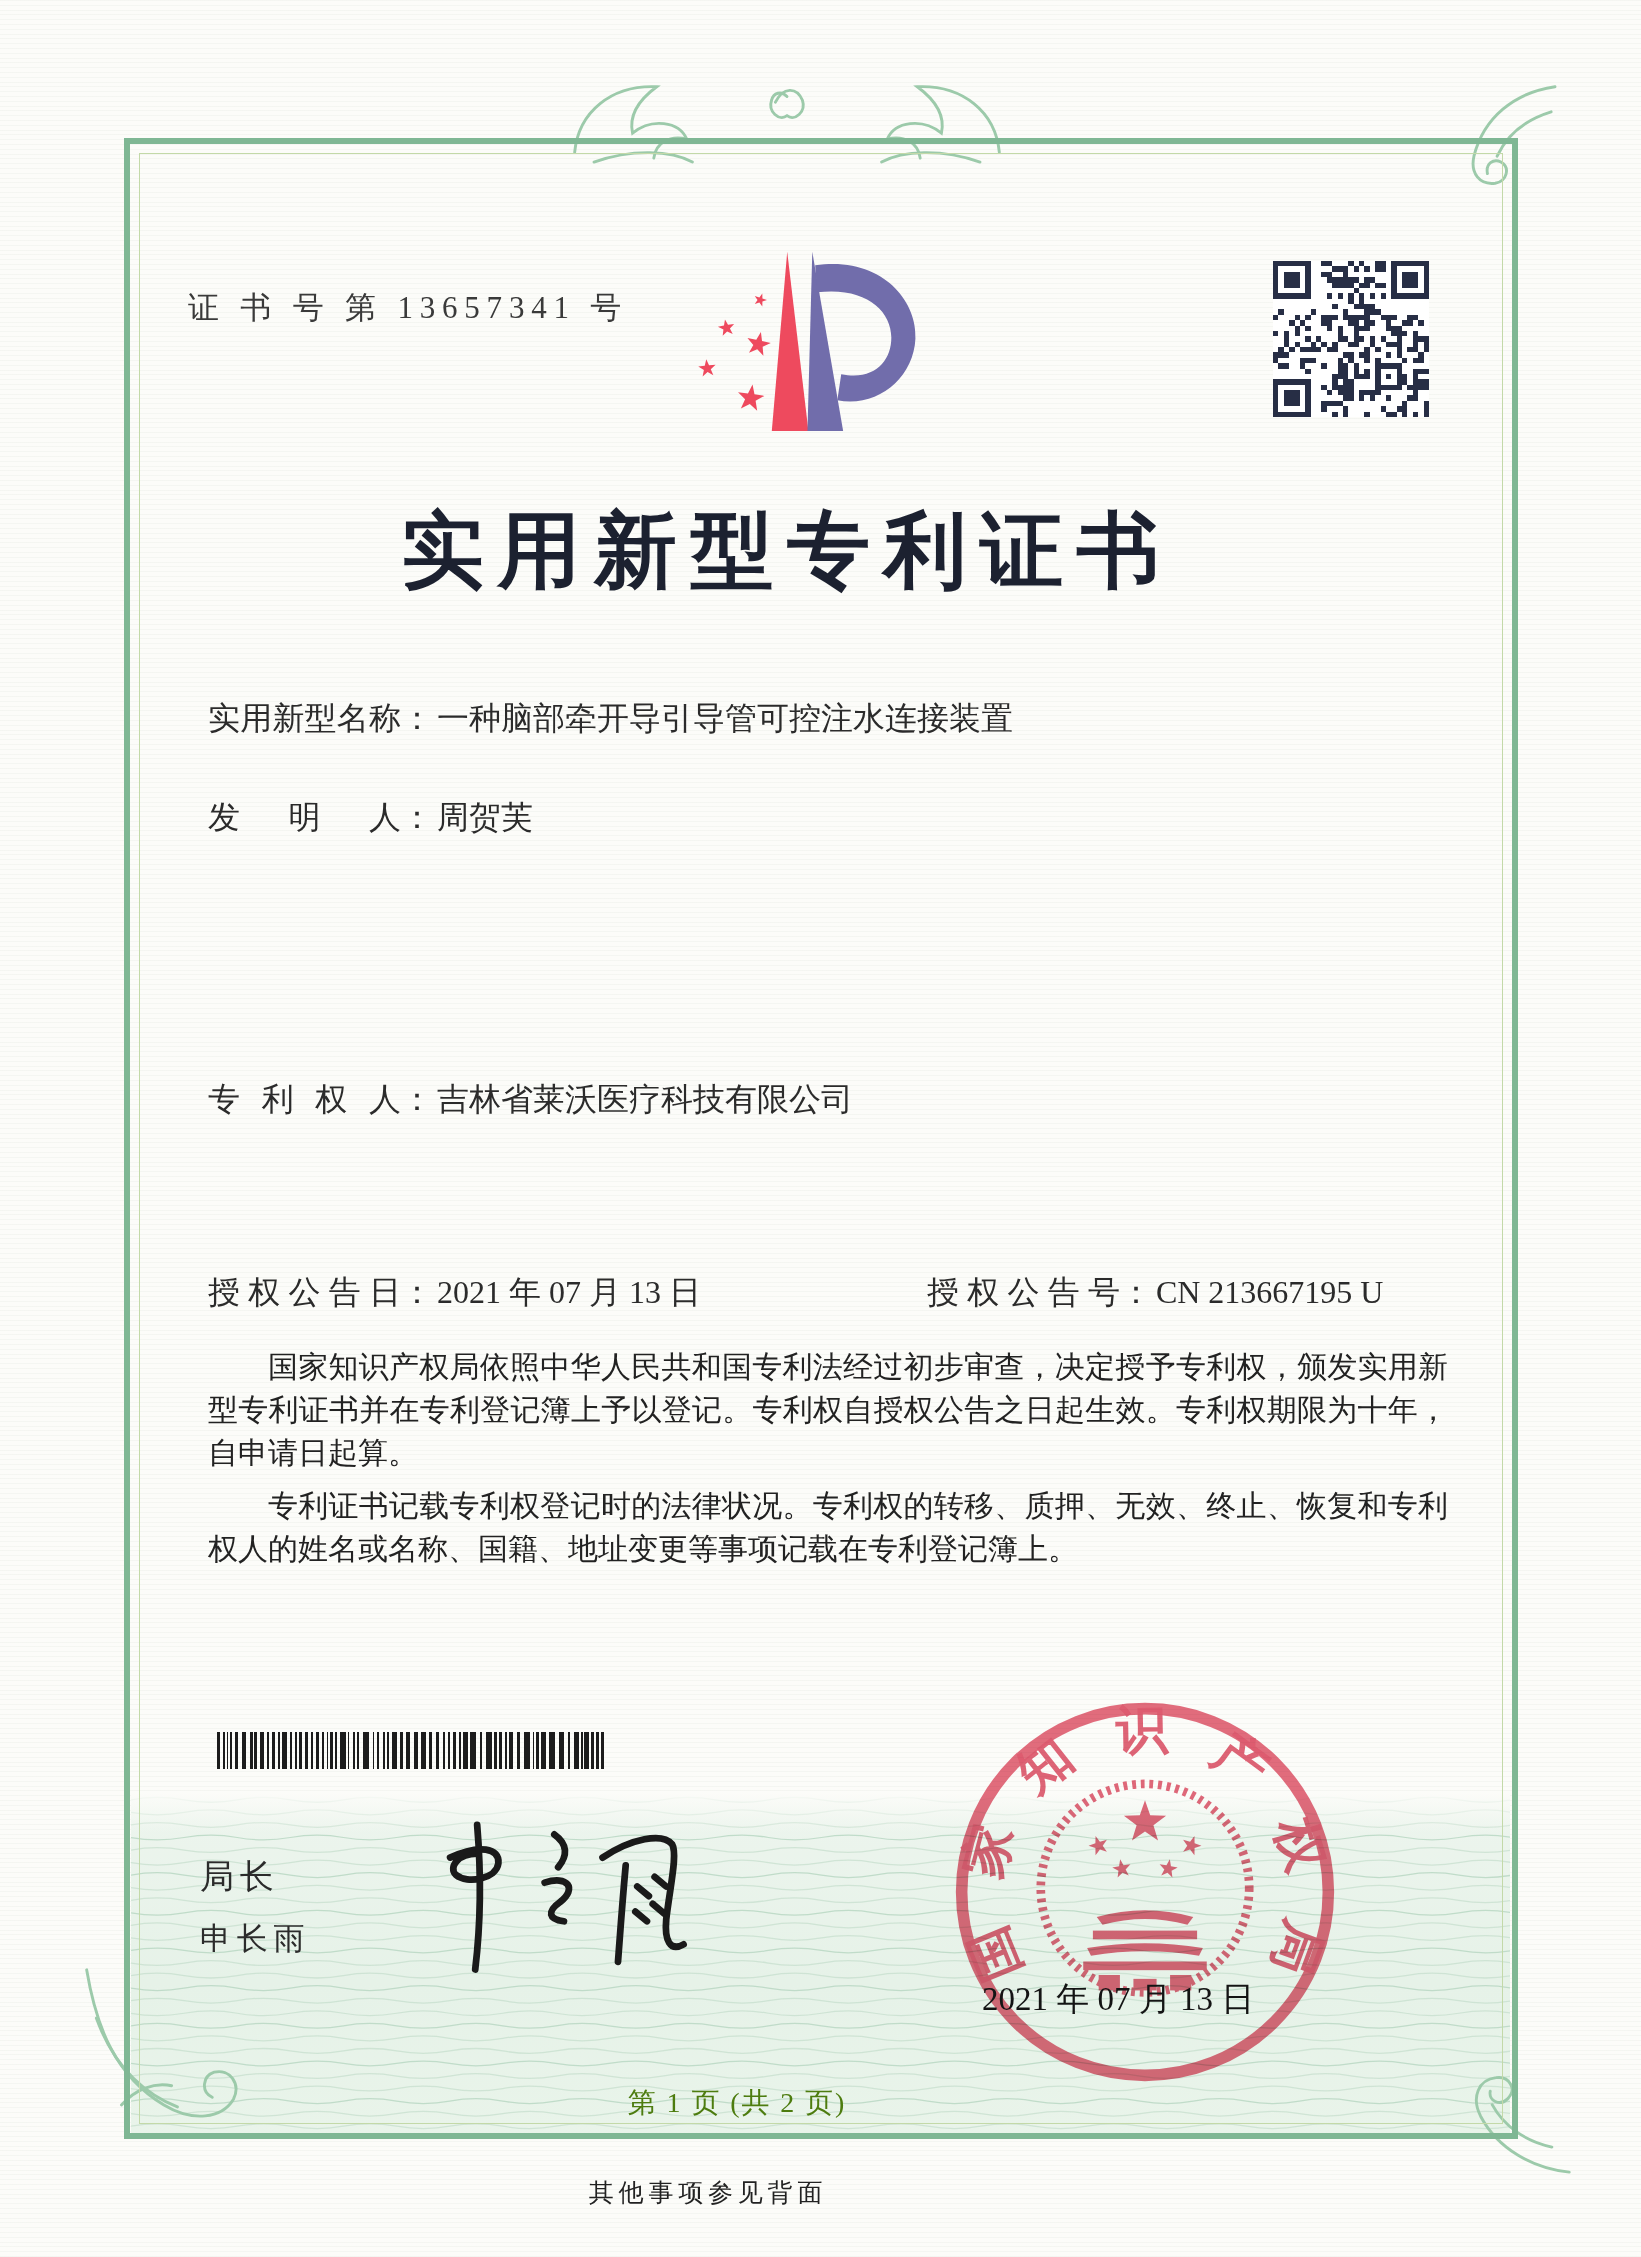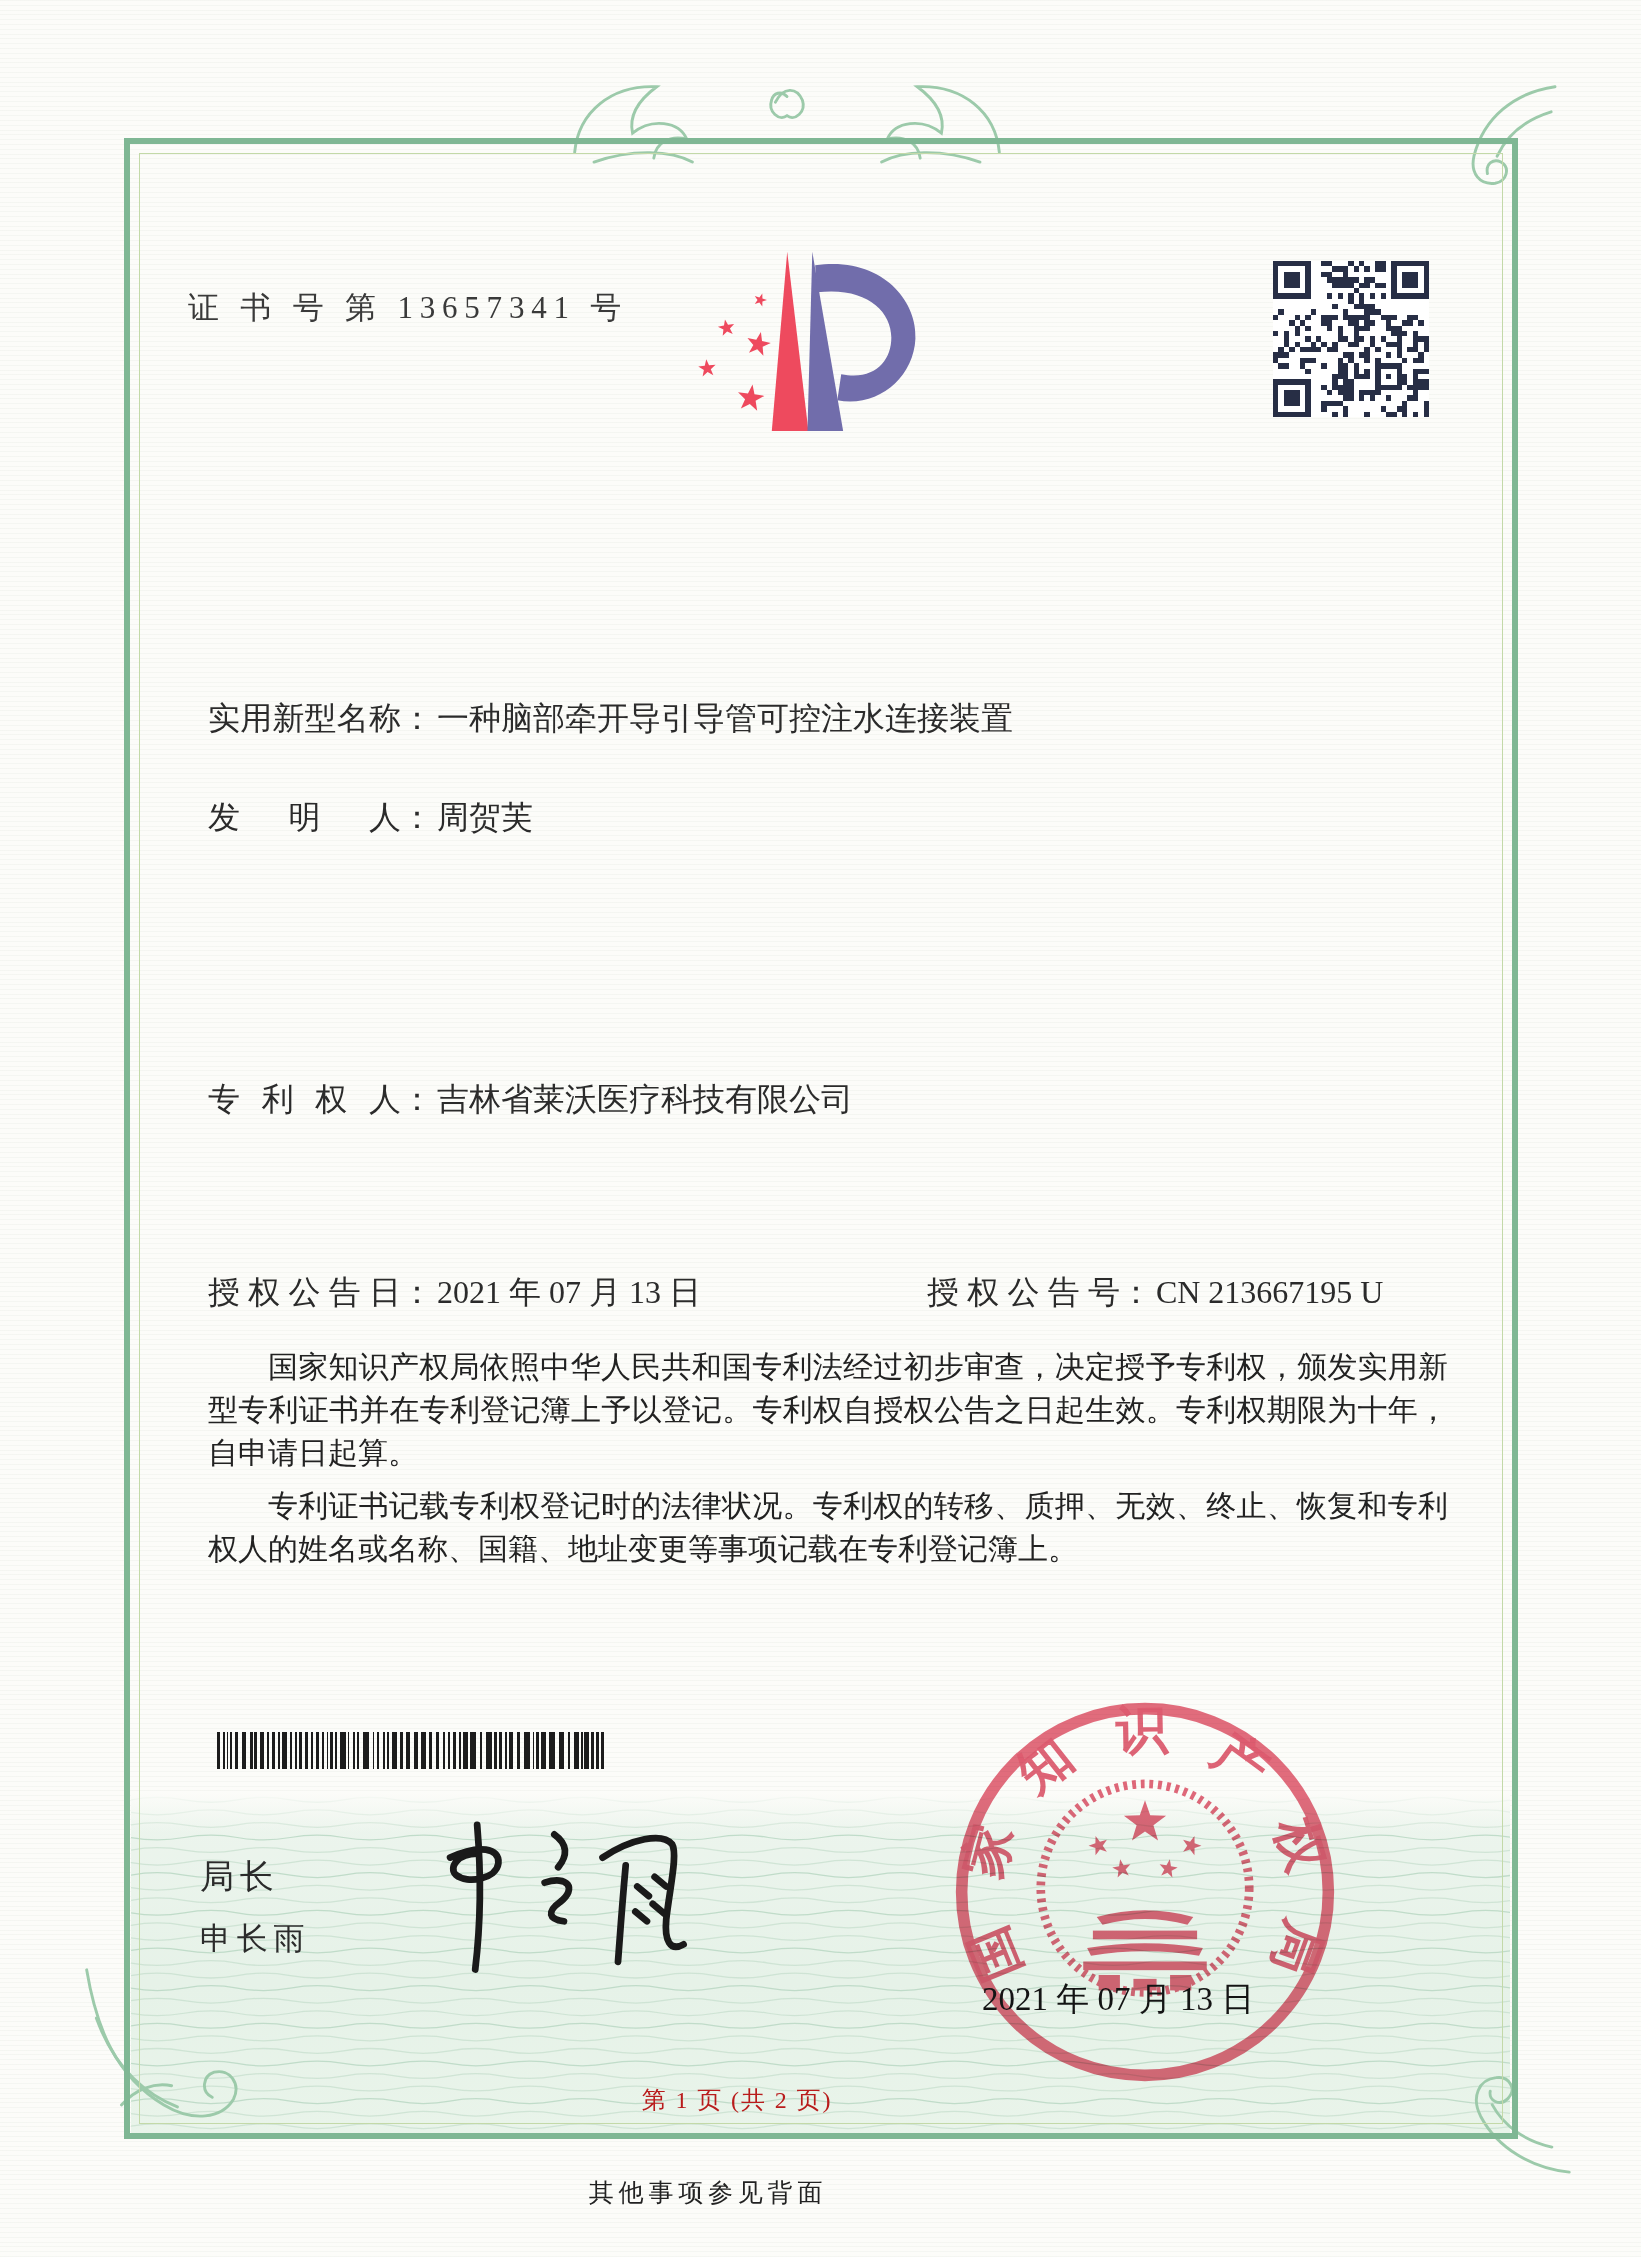--- a/index.html
+++ b/index.html
@@ -40,21 +40,21 @@
   .pair2{ position:absolute; left:719px; top:0;}
   .body-text{ left:208px; top:1345px; width:1240px; font-size:30px; line-height:43px;
               text-align:justify; z-index:3; color:#222;}
   .body-text p{ margin:0; text-indent:2em;}
   .body-text p + p{ margin-top:9.7px;}
   .director-label{ left:200px; top:1854px; font-size:34px; letter-spacing:5.8px; z-index:3;}
   .director-name{ left:200px; top:1918px; font-size:31px; letter-spacing:5.8px; z-index:3;}
   .seal-date{ left:1118px; top:1977px; transform:translateX(-50%); white-space:nowrap;
               font-size:33px; color:#141414; z-index:5;}
   .page-info{ left:737px; top:2084px; transform:translateX(-50%); white-space:nowrap;
-              font-size:24px; letter-spacing:1.9px; color:#b91c1c; z-index:3;}
+              font-size:28px; letter-spacing:1.9px; color:#4d7c0f; z-index:3;}
   .back-note{ left:708px; top:2176px; transform:translateX(-50%); white-space:nowrap;
               font-size:25px; letter-spacing:4.8px; color:#222; z-index:3;}
   
   .logo{ left:686px; top:244px; width:241px; height:193px; z-index:3;}
   .qr{ left:1273px; top:261px; width:156px; height:156px; z-index:3;}
   .barcode{ left:217px; top:1732px; width:396px; height:37px; z-index:3;
             display:flex; align-items:stretch;}
   .barcode i{ display:block; height:100%;}
   .signature{ left:423px; top:1819px; width:280px; height:164px; z-index:4;}
   .seal{ left:952px; top:1699px; width:386px; height:386px; z-index:4;
@@ -396,20 +396,21 @@
       <rect x="23" y="1" width="5" height="5" fill="#ffffff"></rect>
       <rect x="24" y="2" width="3" height="3" fill="#272e45"></rect>
       <rect x="0" y="22" width="7" height="7" fill="#272e45"></rect>
       <rect x="1" y="23" width="5" height="5" fill="#ffffff"></rect>
       <rect x="2" y="24" width="3" height="3" fill="#272e45"></rect>
       <rect x="19" y="19" width="5" height="5" fill="#272e45"></rect>
       <rect x="20" y="20" width="3" height="3" fill="#ffffff"></rect>
       <rect x="21" y="21" width="1" height="1" fill="#272e45"></rect>
     </svg>
 
+  <div class="abs title">实用新型专利证书</div>
 
   <div class="abs field-row" style="top:796px">
     <span class="field-label">发明人</span><span class="field-colon">：</span><span class="field-value">周贺芙</span>
   </div>
   <div class="abs field-row" style="top:697px">
     <span class="field-label">实用新型名称</span><span class="field-colon">：</span><span class="field-value">一种脑部牵开导引导管可控注水连接装置</span>
   </div>
   <div class="abs field-row" style="top:1078px">
     <span class="field-label">专利权人</span><span class="field-colon">：</span><span class="field-value">吉林省莱沃医疗科技有限公司</span>
   </div>

